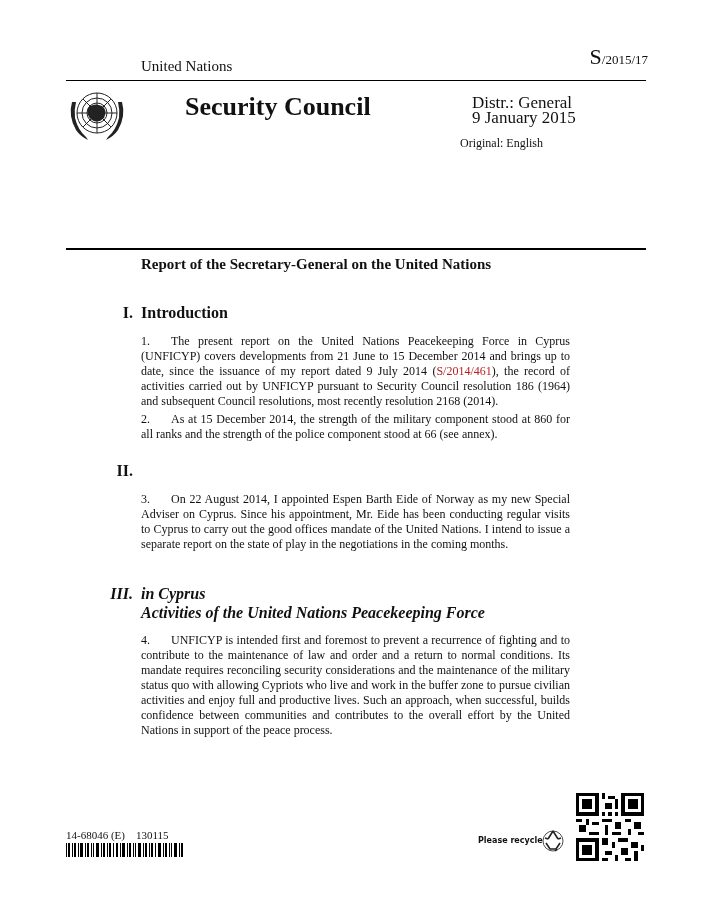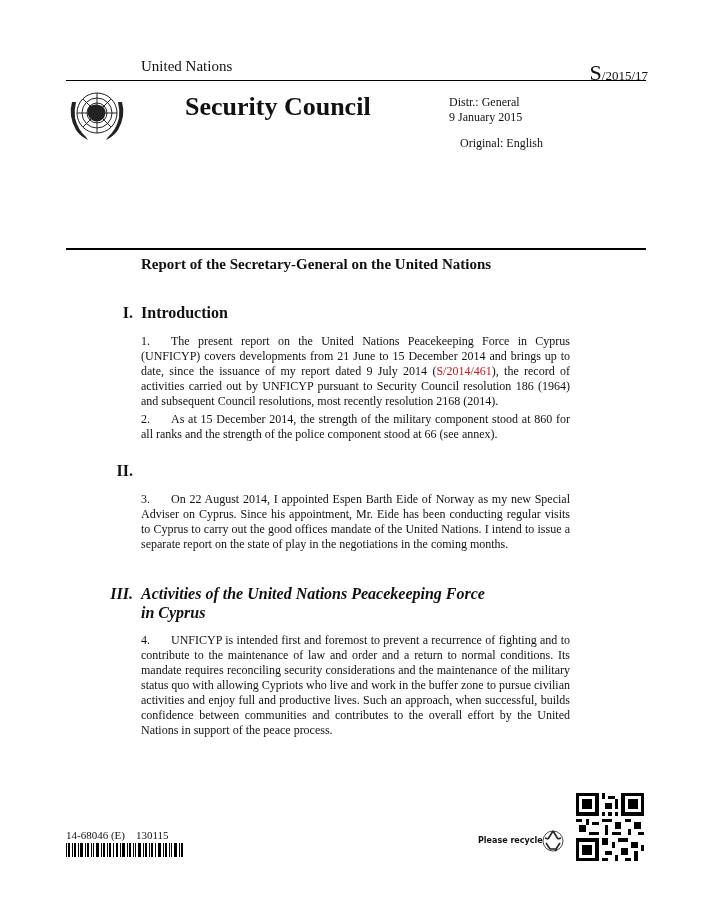--- a/index.html
+++ b/index.html
@@ -1,25 +1,25 @@
 <!DOCTYPE html>
 <html><head>
 <meta charset="utf-8">
 <style>
   html, body { margin: 0; padding: 0; background: #ffffff; }
   body { width: 711px; height: 912px; position: relative; overflow: hidden;
          font-family: "Liberation Serif", "DejaVu Serif", serif; color: #111; }
   .abs { position: absolute; }
   .top-org { left: 141px; top: 58px; font-size: 15px; }
-  .symbol { right: 63px; top: 60px; font-size: 13px; text-align: right; }
+  .symbol { right: 63px; top: 44px; font-size: 13px; text-align: right; }
   .symbol .big { font-size: 22px; }
   .rule-top { left: 66px; top: 80px; width: 580px; height: 1px; background: #000; }
   .emblem { left: 66px; top: 84px; width: 62px; height: 62px; }
   .council { left: 141px; top: 92px; font-size: 26px; font-weight: bold; margin-left: 44px; }
-  .distr { left: 449px; top: 95px; font-size: 12px; line-height: 15px; }
+  .distr { left: 472px; top: 95px; font-size: 17px; line-height: 15px; }
   .orig { left: 460px; top: 136px; font-size: 12px; }
   .rule-thick { left: 66px; top: 248px; width: 580px; height: 2px; background: #000; }
   .report-title { left: 141px; top: 255px; font-size: 15px; font-weight: bold; line-height: 19px; width: 420px; }
   .section-head { font-size: 16px; font-weight: bold; line-height: 19px; }
   .sec-num { position: absolute; width: 40px; text-align: right; }
   .sec-text { position: absolute; left: 48px; width: 400px; }
   .para { left: 141px; width: 429px; font-size: 12px; line-height: 15px; text-align: justify; }
   .para .num { display: inline-block; width: 30px; }
   .link { color: #b91c1c; }
   .jobno { left: 66px; top: 829px; font-size: 11px; }
@@ -80,22 +80,22 @@
 <div class="abs section-head" style="left:93px; top:461px; width:480px; height:20px;">
   <span class="sec-num">II.</span>
 </div>
 <div class="abs para" style="top:492px;">
   <span class="num">3.</span><span>On 22 August 2014, I appointed Espen Barth Eide of Norway as my new Special Adviser on Cyprus. Since his appointment, Mr. Eide has been conducting regular visits to Cyprus to carry out the good offices mandate of the United Nations. I intend to issue a separate report on the state of play in the negotiations in the coming months.</span>
 </div>
 
 <div class="abs section-head" style="left:93px; top:584px; width:480px; height:40px;font-style:italic;">
   <span class="sec-num">III.</span>
   <span class="sec-text">
+    <span style="display:block">in Cyprus</span>
     <span style="display:block">Activities of the United Nations Peacekeeping Force</span>
-    <span style="display:block">in Cyprus</span>
   </span>
 </div>
 <div class="abs para" style="top:633px;">
   <span class="num">4.</span><span>UNFICYP is intended first and foremost to prevent a recurrence of fighting and to contribute to the maintenance of law and order and a return to normal conditions. Its mandate requires reconciling security considerations and the maintenance of the military status quo with allowing Cypriots who live and work in the buffer zone to pursue civilian activities and enjoy full and productive lives. Such an approach, when successful, builds confidence between communities and contributes to the overall effort by the United Nations in support of the peace process.</span>
 </div>
 
 <div class="abs jobno" style="white-space:pre;">14-68046 (E)    130115</div>
 <svg class="abs barcode" viewBox="0 0 118 14" preserveAspectRatio="none">
   <g fill="#000">
     <rect x="0" y="0" width="1" height="14"></rect>

